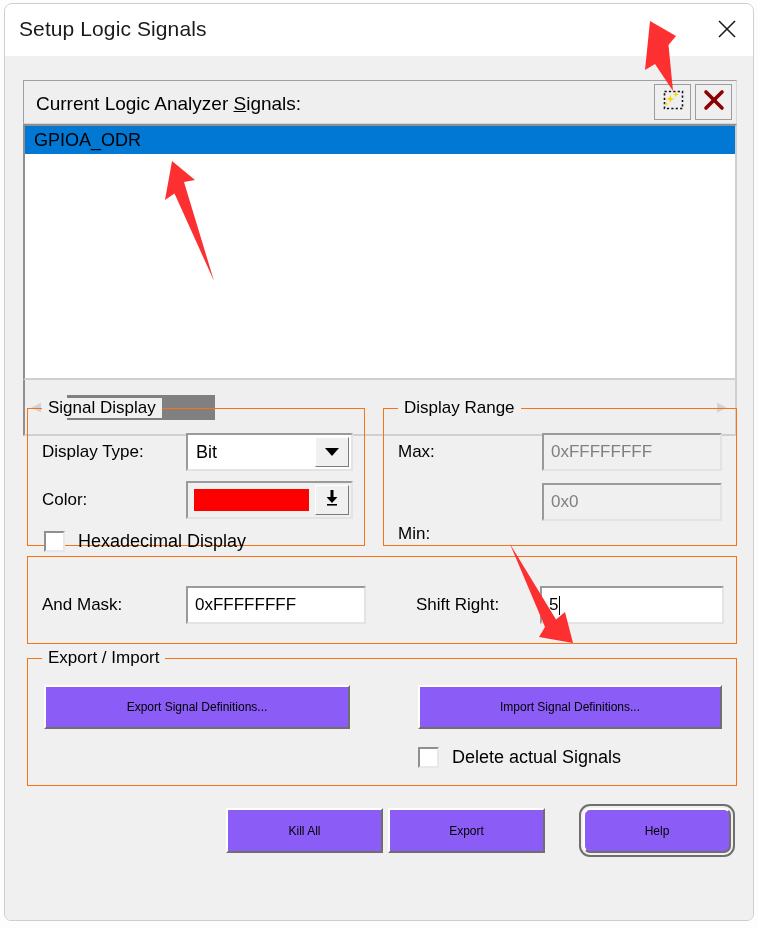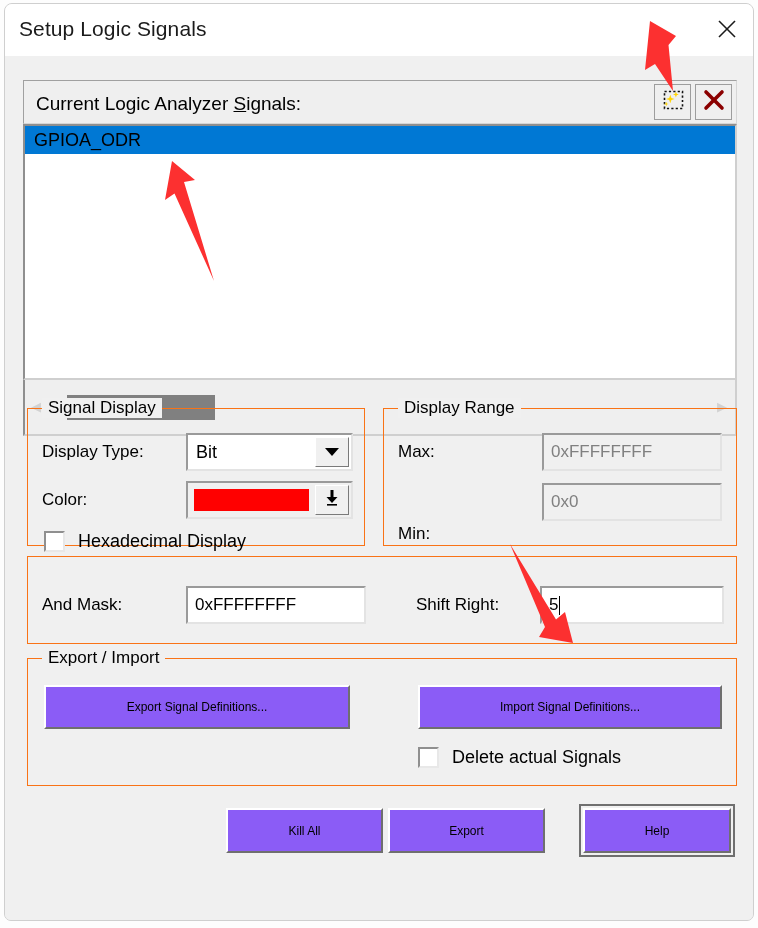--- a/index.html
+++ b/index.html
@@ -347,20 +347,21 @@
     align-items: center;
     justify-content: center;
     font-size: 12px;
     color: #000;
     white-space: nowrap;
     cursor: default;
   }
   .btn.focused {
     outline: 2px solid #6f6f6f;
     outline-offset: 2px;
+    border-radius: 7px;
   }
 
   
   .annot {
     position: absolute;
     left: 0; top: 0;
     width: 758px;
     height: 928px;
     pointer-events: none;
   }

